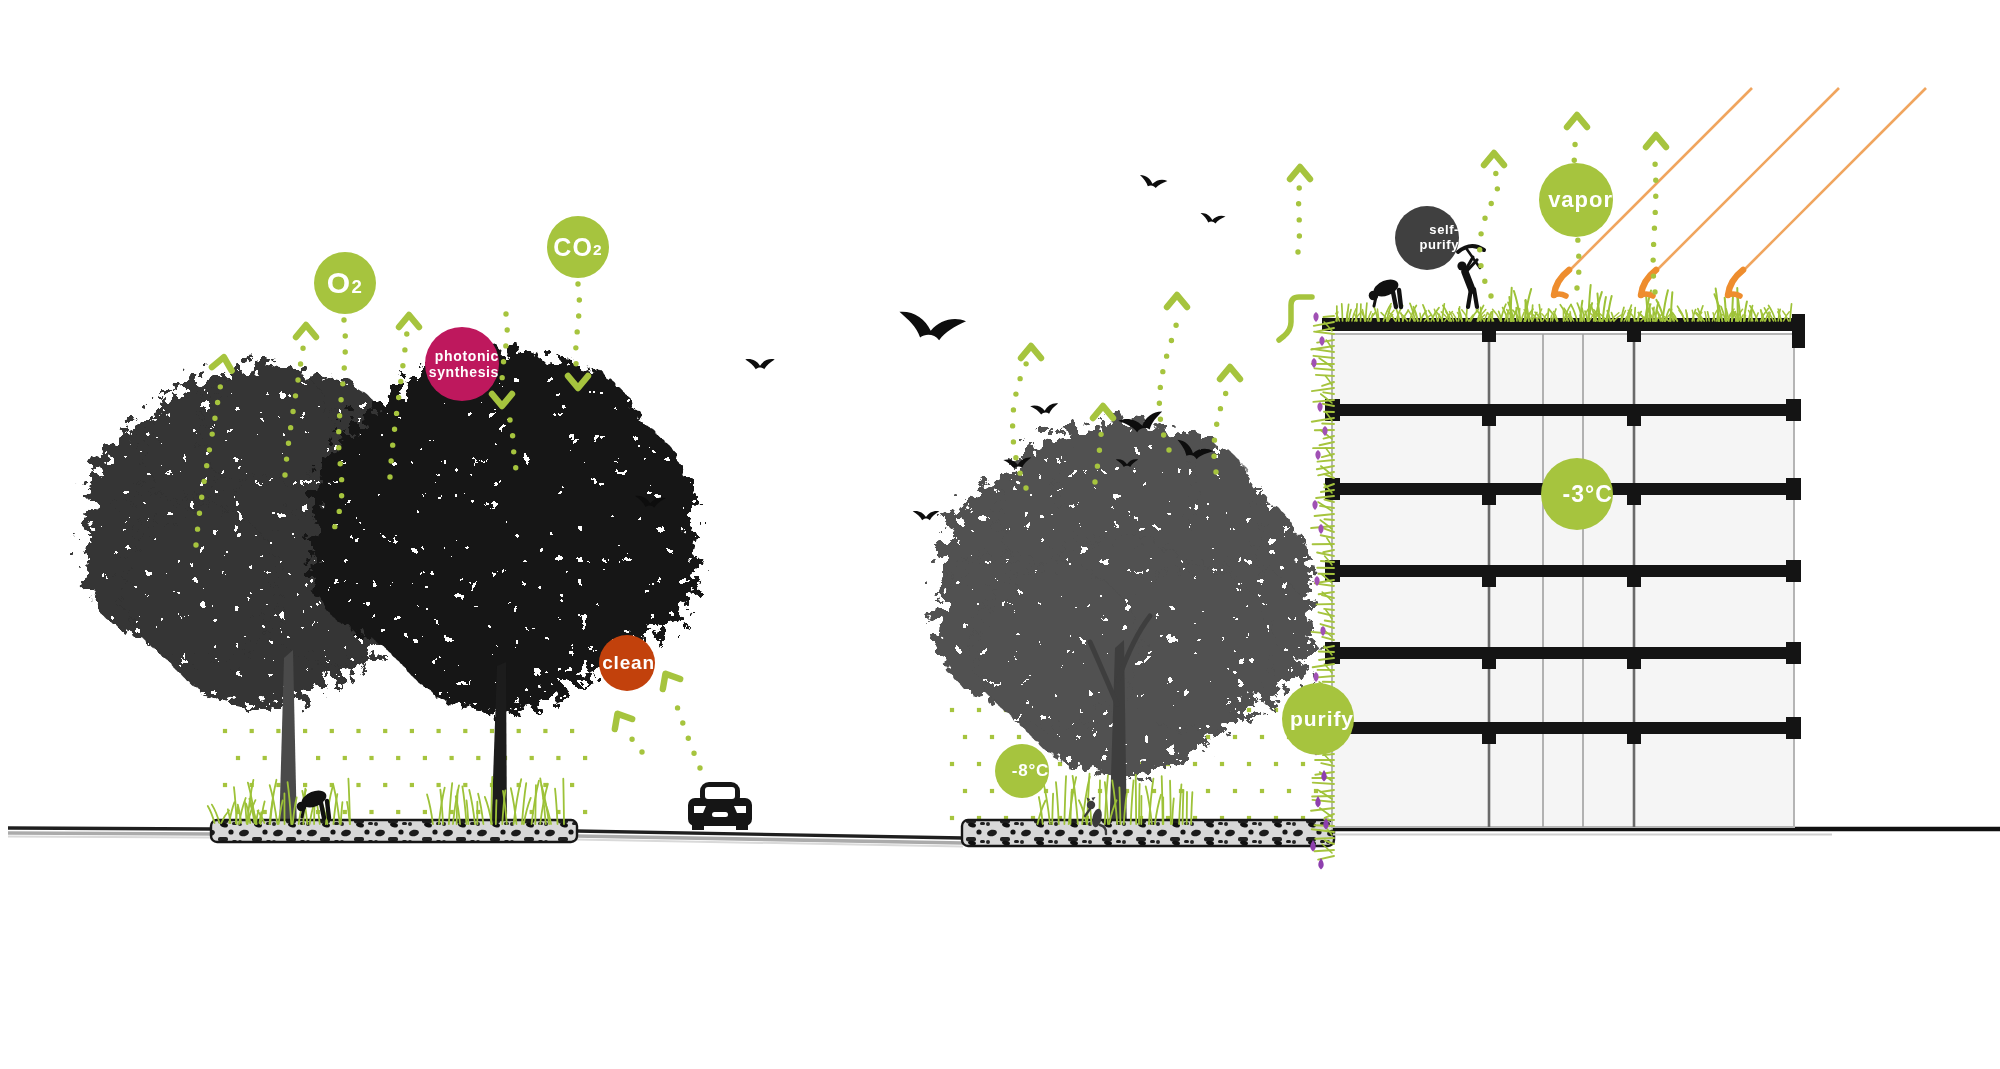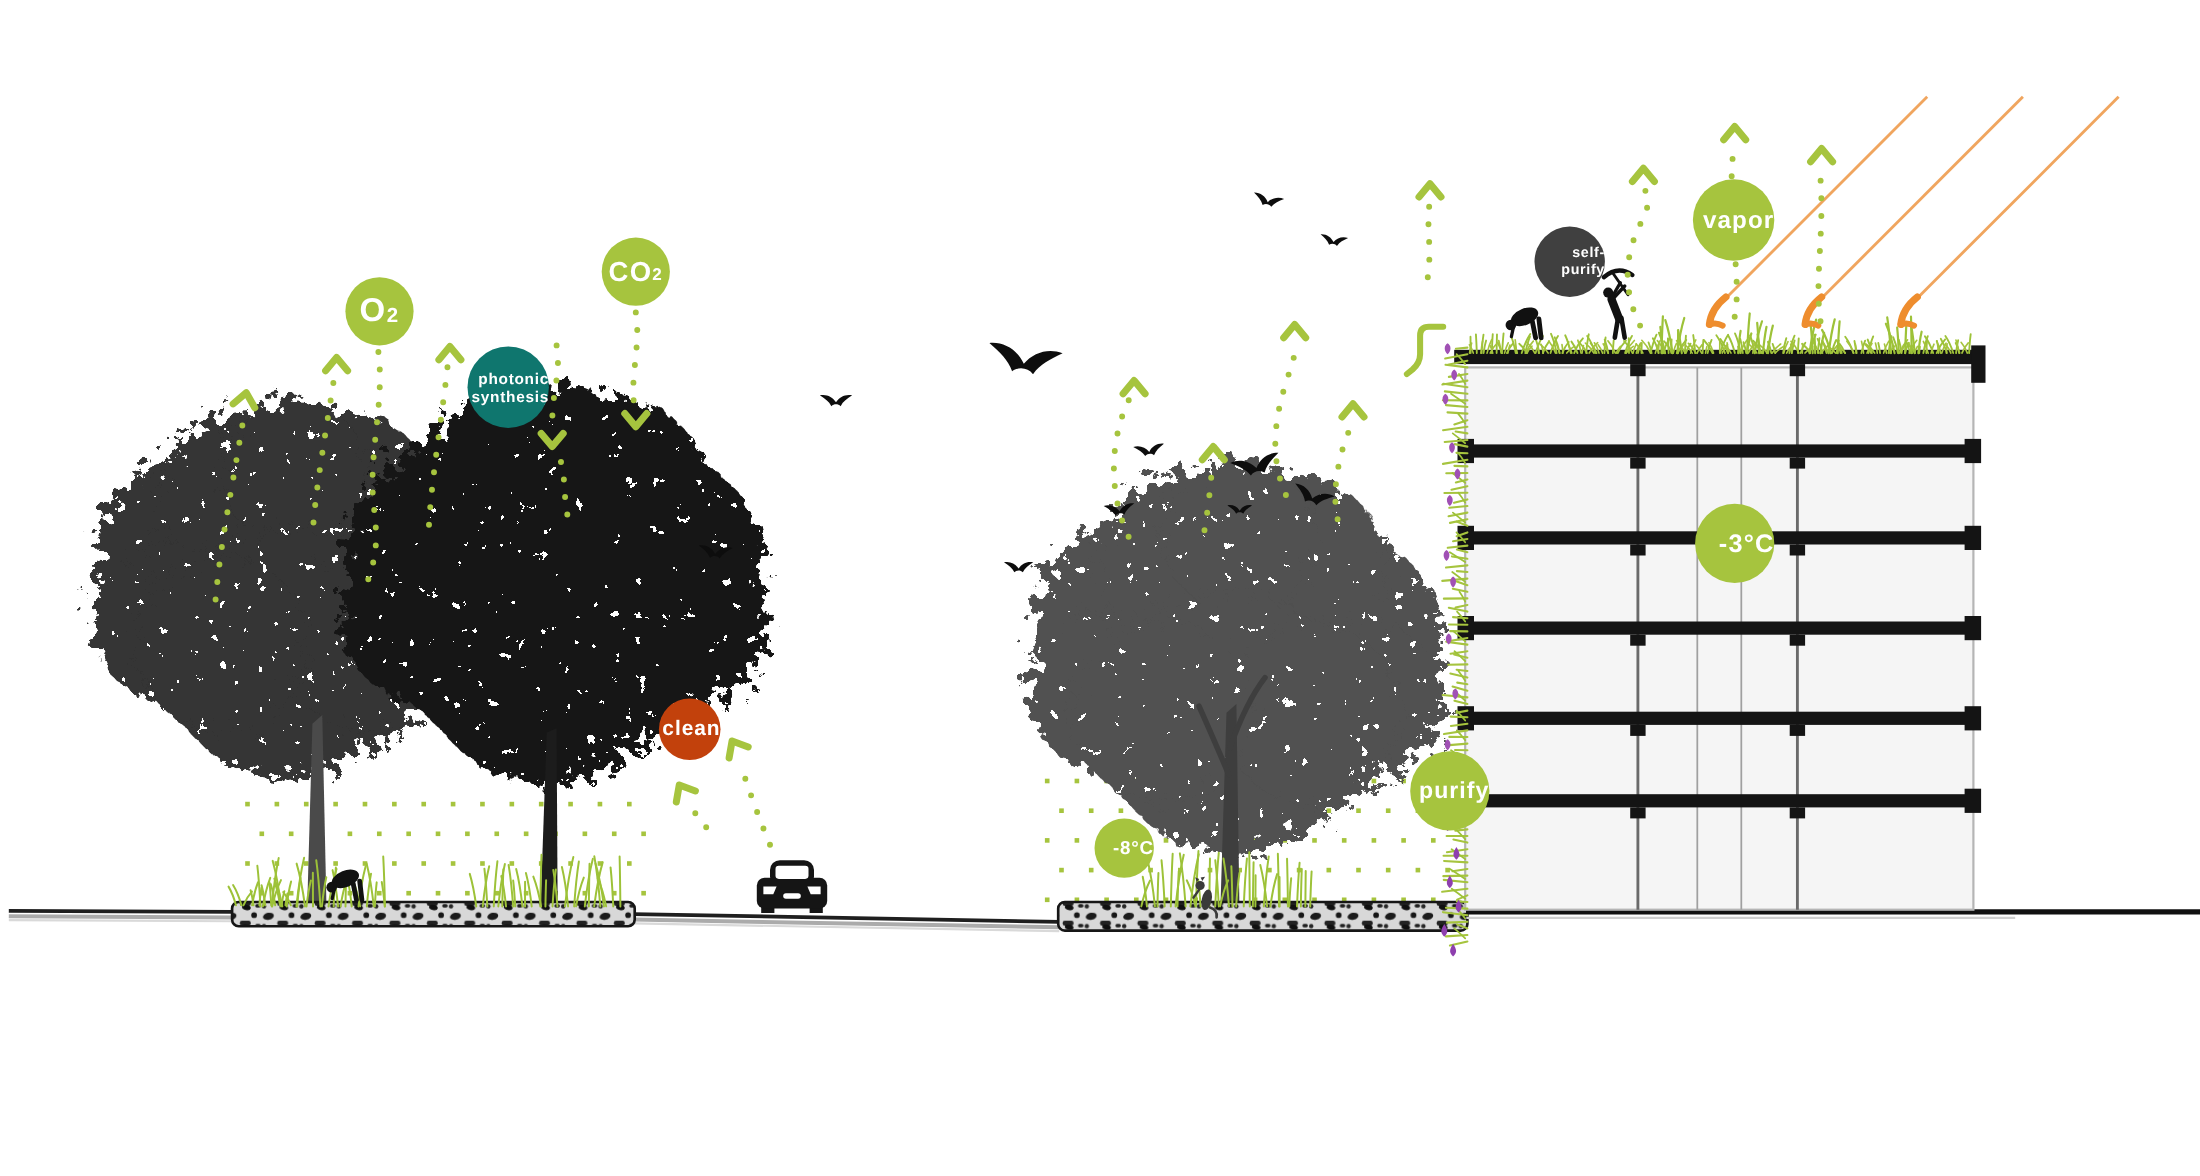--- a/index.html
+++ b/index.html
@@ -844,21 +844,21 @@
   </svg>
 
   <div class="badge formula" style="left: 314px; top: 252px; height: 62px; width: 62px; font-size: 30px; background: rgb(166, 196, 62);">
     <span>O</span>
       <span class="b-sub">2</span>
   </div>
   <div class="badge formula" style="left: 547px; top: 216px; height: 62px; width: 62px; font-size: 25px; background: rgb(166, 196, 62);">
     <span>CO</span>
       <span class="b-sub">2</span>
   </div>
-  <div class="badge" style="left: 425px; top: 315px; height: 74px; width: 74px; font-size: 14px; background: #0f766e;">
+  <div class="badge" style="left: 425px; top: 327px; height: 74px; width: 74px; font-size: 14px; background: #be185d;">
     <span>photonic</span>
     <span>synthesis</span>
   </div>
   <div class="badge" style="left: 599px; top: 635px; height: 56px; width: 56px; font-size: 19px; background: #c2410c;">
     <span>clean</span>
   </div>
   <div class="badge" style="left: 995px; top: 744px; height: 54px; width: 54px; font-size: 17px; background: rgb(166, 196, 62);">
     <span>-8°C</span>
   </div>
   <div class="badge" style="left: 1234px; top: 683px; height: 72px; width: 72px; font-size: 21px; background: rgb(166, 196, 62); margin-left: 48px;">

